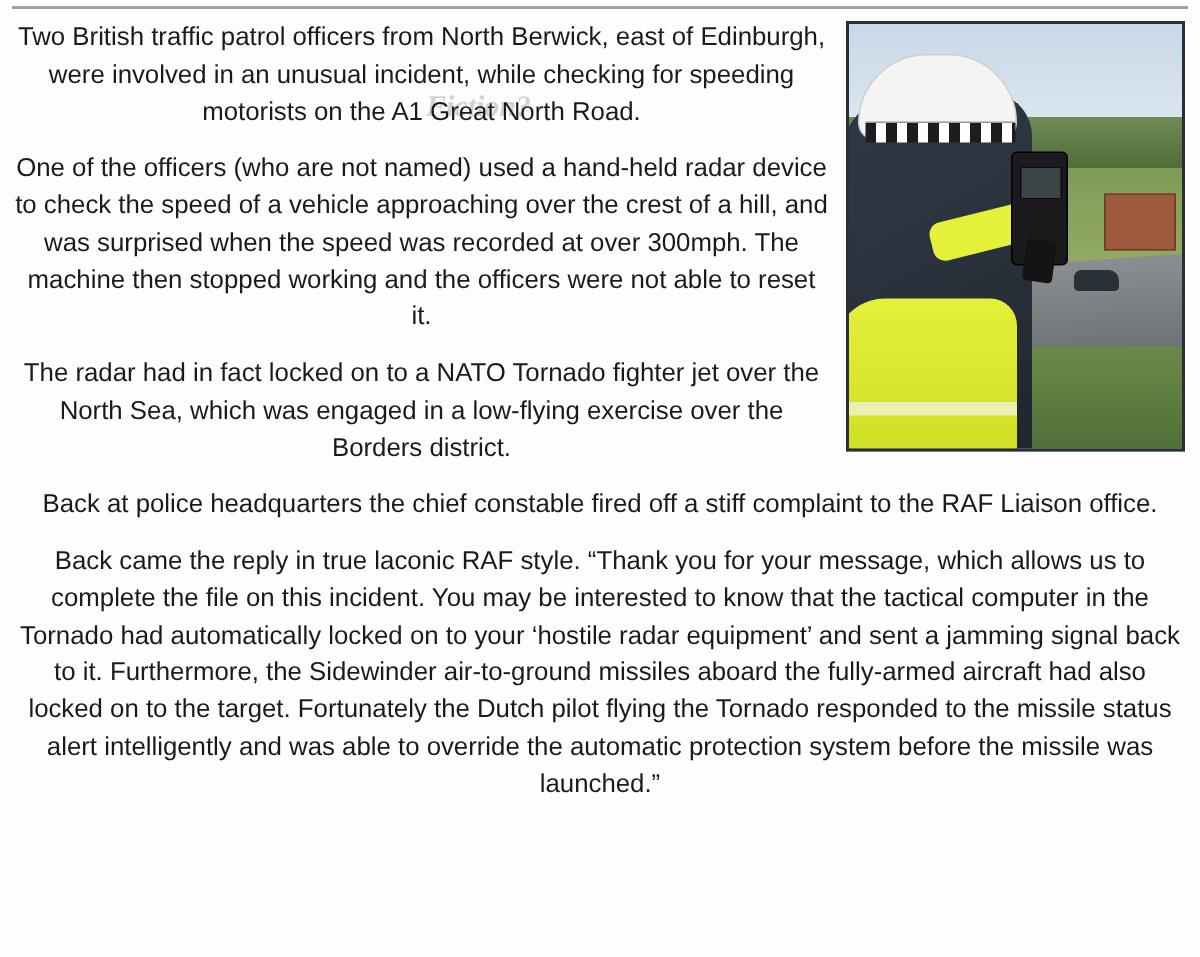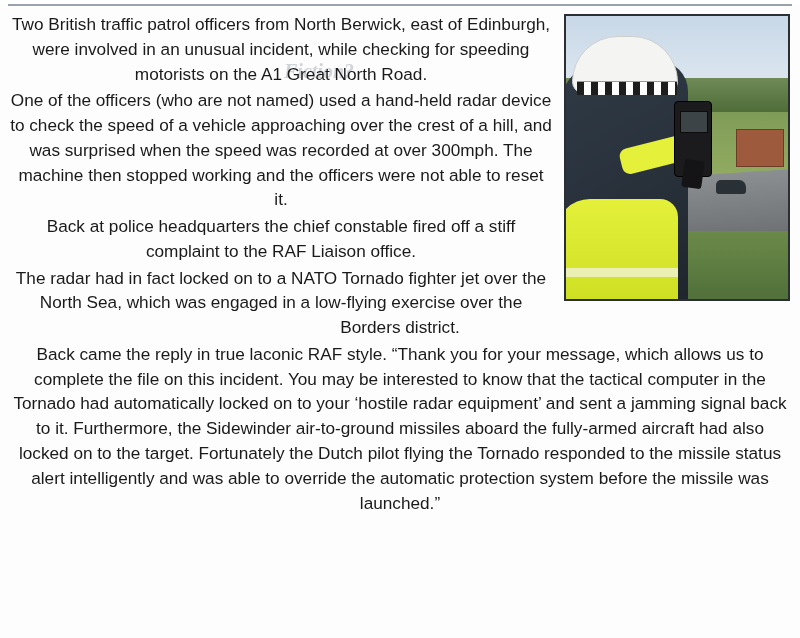--- a/index.html
+++ b/index.html
@@ -159,21 +159,21 @@
     border-radius: 3px;
   }
 
   .body-text p {
     margin: 0;
     font-size: 17.2px;
     line-height: 1.44;
     color: #1a1a1a;
     text-align: center;
   }
-  .body-text p + p { margin-top: 2px; }
+  .body-text p + p { margin-top: 13px; }
   .clearfix::after { content: ""; display: block; clear: both; }
 </style>
 </head>
 <body>
 
 <div class="page">
 
 
   <div class="rule"></div>
 
@@ -200,19 +200,19 @@
       <div class="ph-arm"></div>
       <div class="ph-gun">
         <div class="ph-gun-screen"></div>
         <div class="ph-gun-grip"></div>
       </div>
     </div>
 
     <div class="body-text">
       <p>Two British traffic patrol officers from North Berwick, east of Edinburgh, were involved in an unusual incident, while checking for speeding motorists on the A1 Great North Road.</p>
       <p>One of the officers (who are not named) used a hand-held radar device to check the speed of a vehicle approaching over the crest of a hill, and was surprised when the speed was recorded at over 300mph. The machine then stopped working and the officers were not able to reset it.</p>
+      <p>The radar had in fact locked on to a NATO Tornado fighter jet over the North Sea, which was engaged in a low-flying exercise over the Borders district.</p>
       <p>Back at police headquarters the chief constable fired off a stiff complaint to the RAF Liaison office.</p>
-      <p>The radar had in fact locked on to a NATO Tornado fighter jet over the North Sea, which was engaged in a low-flying exercise over the Borders district.</p>
       <p>Back came the reply in true laconic RAF style. “Thank you for your message, which allows us to complete the file on this incident. You may be interested to know that the tactical computer in the Tornado had automatically locked on to your ‘hostile radar equipment’ and sent a jamming signal back to it. Furthermore, the Sidewinder air-to-ground missiles aboard the fully-armed aircraft had also locked on to the target. Fortunately the Dutch pilot flying the Tornado responded to the missile status alert intelligently and was able to override the automatic protection system before the missile was launched.”</p>
     </div>
 
   </div>
 </div>
 
 </body></html>

